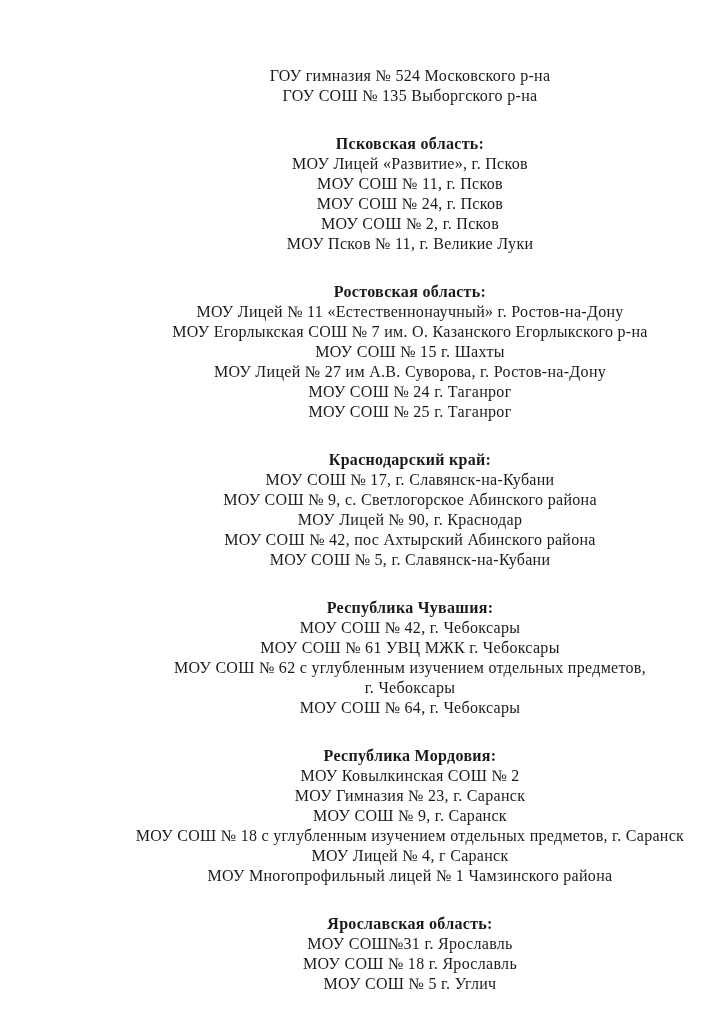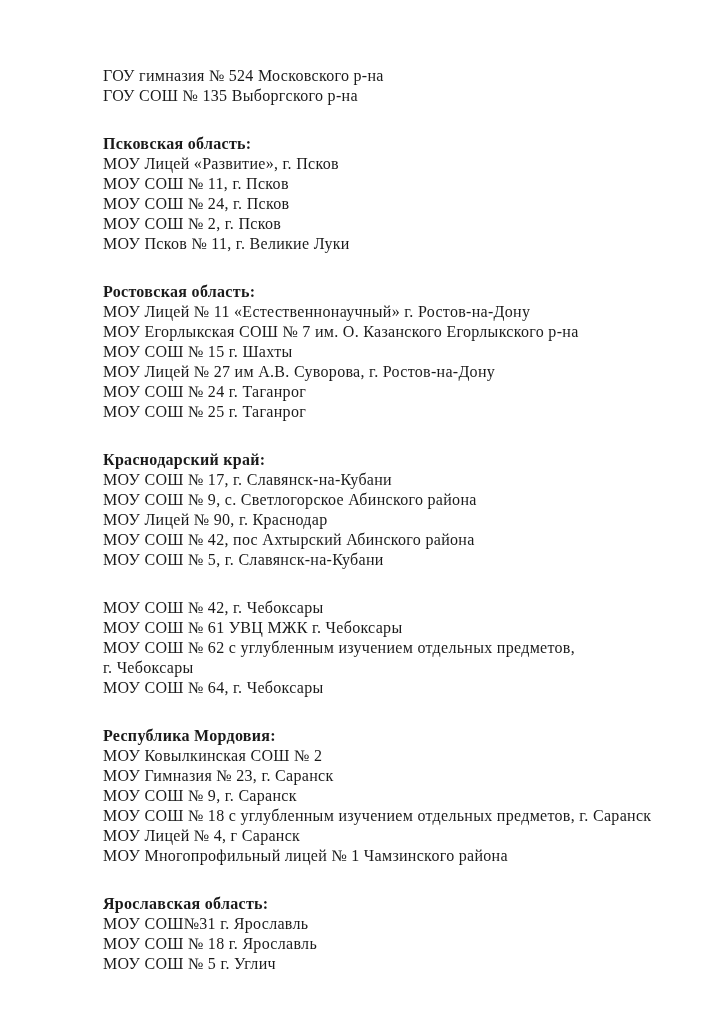--- a/index.html
+++ b/index.html
@@ -32,21 +32,21 @@
       font-weight: bold;
     }
     .section {
       margin-top: 28px; 
     }
   </style>
 </head>
 <body>
 
 <div class="page" style="background: rgb(255, 255, 255);">
-  <div class="content" id="list-root" style="color: rgb(26, 26, 26);">
+  <div class="content" id="list-root" style="color: rgb(26, 26, 26); text-align: center;">
     <div class="block" id="intro-block">
         <div class="line">ГОУ гимназия № 524 Московского р-на</div>
         <div class="line">ГОУ СОШ № 135 Выборгского р-на</div>
       </div>
 
   <div class="block section">
     <div class="line heading">Псковская область:</div>
   <div class="line">МОУ Лицей «Развитие», г. Псков</div>
         <div class="line">МОУ СОШ № 11, г. Псков</div>
         <div class="line">МОУ СОШ № 24, г. Псков</div>
@@ -64,20 +64,21 @@
       </div>
       <div class="block section">
     <div class="line heading">Краснодарский край:</div>
   <div class="line">МОУ СОШ № 17, г. Славянск-на-Кубани</div>
         <div class="line">МОУ СОШ № 9, с. Светлогорское Абинского района</div>
         <div class="line">МОУ Лицей № 90, г. Краснодар</div>
         <div class="line">МОУ СОШ № 42, пос Ахтырский Абинского района</div>
         <div class="line">МОУ СОШ № 5, г. Славянск-на-Кубани</div>
       </div>
       <div class="block section">
+    <div class="line heading">Республика Чувашия:</div>
   <div class="line">МОУ СОШ № 42, г. Чебоксары</div>
         <div class="line">МОУ СОШ № 61 УВЦ МЖК г. Чебоксары</div>
         <div class="line">МОУ СОШ № 62 с углубленным изучением отдельных предметов,
 г. Чебоксары</div>
         <div class="line">МОУ СОШ № 64, г. Чебоксары</div>
       </div>
       <div class="block section">
     <div class="line heading">Республика Мордовия:</div>
   <div class="line">МОУ Ковылкинская СОШ № 2</div>
         <div class="line">МОУ Гимназия № 23, г. Саранск</div>

